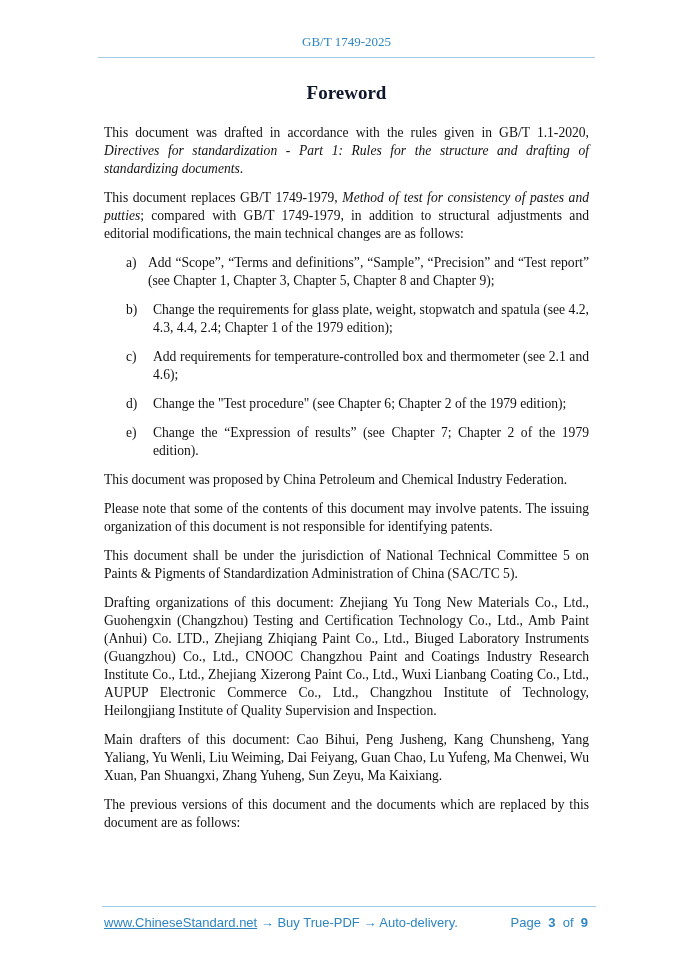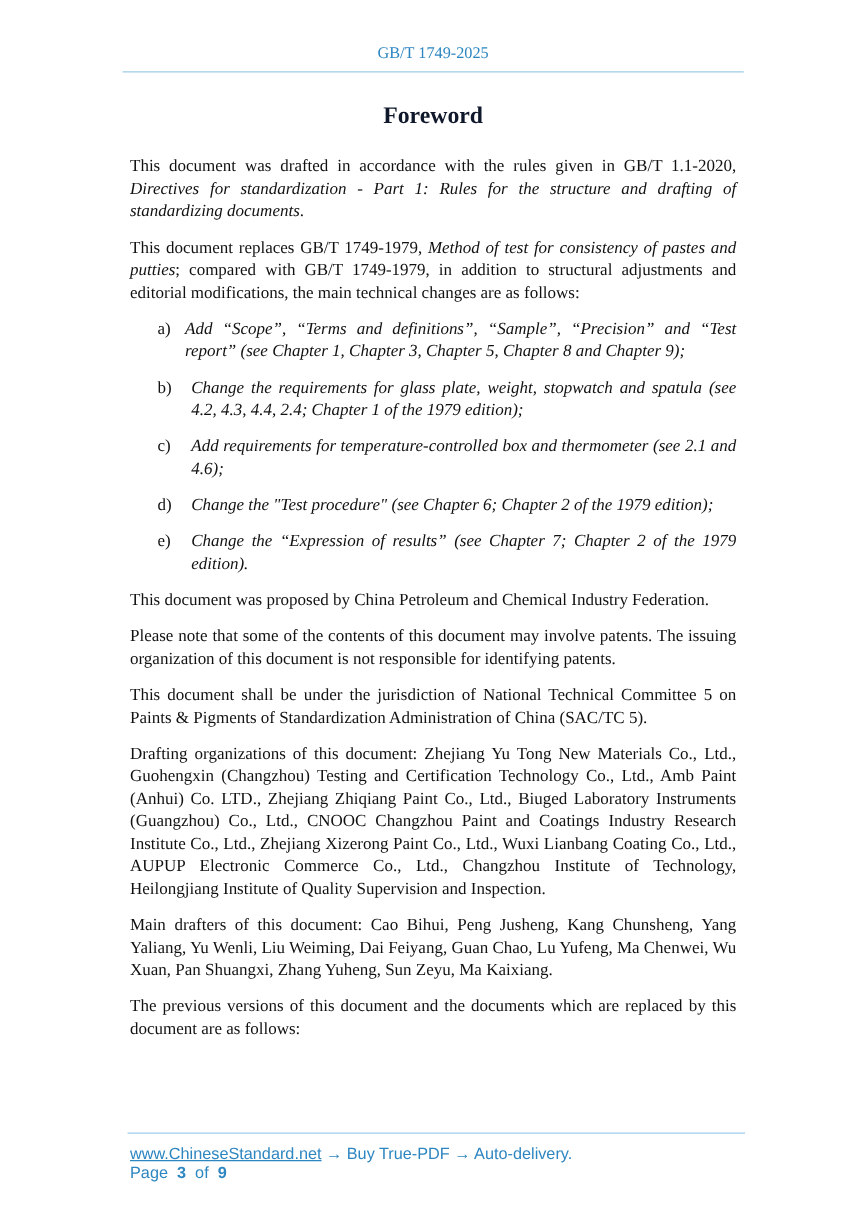--- a/index.html
+++ b/index.html
@@ -9,27 +9,27 @@
     font-family:"Liberation Serif", serif; font-size:13px; color:#2e86c1; }
   .hdr-line { position:absolute; top:57px; left:98px; width:497px; height:1px; background:#9fcbe8; }
   .title { position:absolute; top:82px; left:0; width:693px; text-align:center;
     font-family:"Liberation Serif", serif; font-weight:bold; font-size:19px; color:#0f172a; }
   .body { position:absolute; top:124px; left:104px; width:485px;
     font-family:"Liberation Serif", serif; font-size:13.6px; line-height:18px; color:#111; }
   .body p { margin:0 0 11px 0; text-align:justify; }
   .list { margin:0 0 11px 0; padding:0; }
   .li { display:flex; margin:0 0 11px 0; padding-left:22px; }
   .li .m { width:27px; flex:none; }
-  .li .t { flex:1; text-align:justify;font-style:italic; }
+  .li .t { flex:1; text-align:justify; }
   .li.first .m { width:22px; }
   i { font-style:italic;margin-top:40px; }
   .ftr-line { position:absolute; top:906px; left:102px; width:494px; height:1px; background:#9fcbe8; }
   .ftr { position:absolute; top:915px; left:104px; width:484px;
     font-family:"Liberation Sans", sans-serif; font-size:13px; color:#2e86c1;
-    display:flex; justify-content:space-between;flex-direction:column; }
+    display:flex; justify-content:space-between; }
   .ftr a { color:#2e86c1; text-decoration:underline; }
   .ftr b { font-weight:bold; }
 </style>
 </head>
 <body>
 
 <div class="page">
   <div class="hdr-code">GB/T 1749-2025</div>
   <div class="hdr-line"></div>
 

